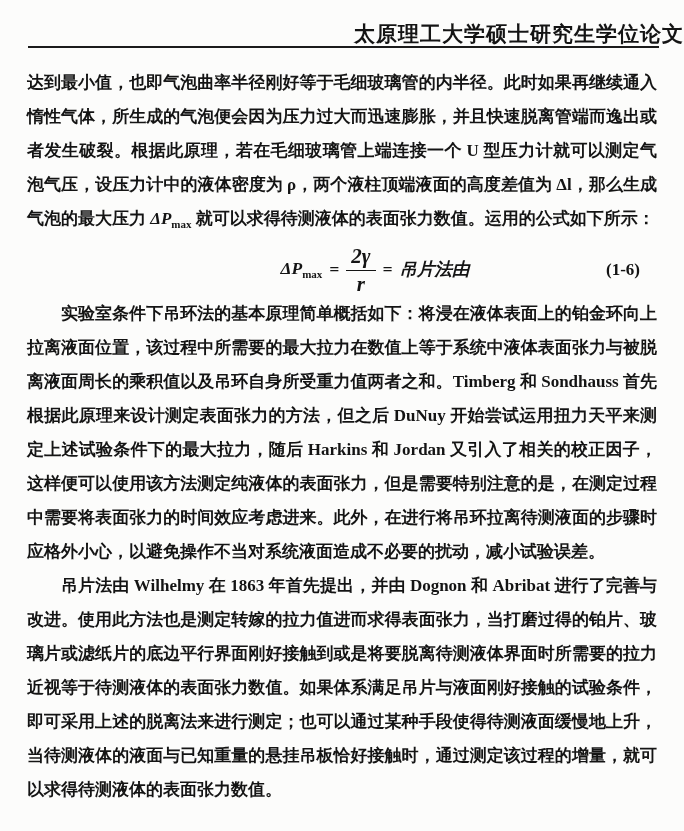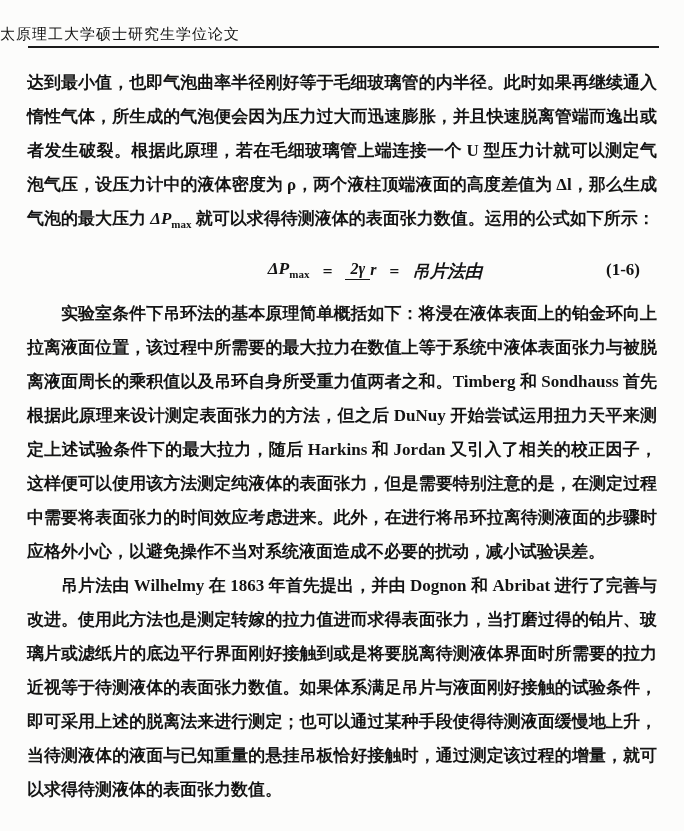--- a/index.html
+++ b/index.html
@@ -14,24 +14,24 @@
     margin: 0;
     background: #fcfcfb;
     overflow: hidden;
     font-family: "Liberation Serif", "DejaVu Serif", serif;
     color: #141414;
   }
   .header {
     padding-top: 26px;
   }
   .header-title {
-    text-align: left;
-    font-size: 15px;
+    text-align: right;
+    font-size: 21px;
     line-height: 17px;
-    font-weight: 400;
+    font-weight: 700;
     letter-spacing: 1px;
   }
   .header-rule {
     height: 2px;
     background: #1b1b1b;
     margin: 3px 25px 0 28px;
   }
   .content {
     padding: 18px 27px 0 27px;
     font-size: 17px;
@@ -60,31 +60,31 @@
     height: 52px;
     margin: 3px 0 1px 0;
     display: flex;
     align-items: center;
     justify-content: center;
   }
   .equation {
     position: relative;
     left: 33px;
     display: inline-flex;
-    align-items: flex-end;
+    align-items: center;
     font-style: italic;
     font-size: 17.5px;
     line-height: 1;
-    gap: 13px;
+    gap: 7px;
   }
   .frac {
     display: inline-flex;
-    flex-direction: row;
+    flex-direction: column;
     align-items: center;
-    font-size: 16px;
+    font-size: 21px;
     line-height: 1.15;
   }
   .frac .num {
     padding: 0 5px 1px 5px;
     border-bottom: 1.6px solid #141414;
   }
   .frac .den {
     padding-top: 1px;
   }
   .eq-number {

